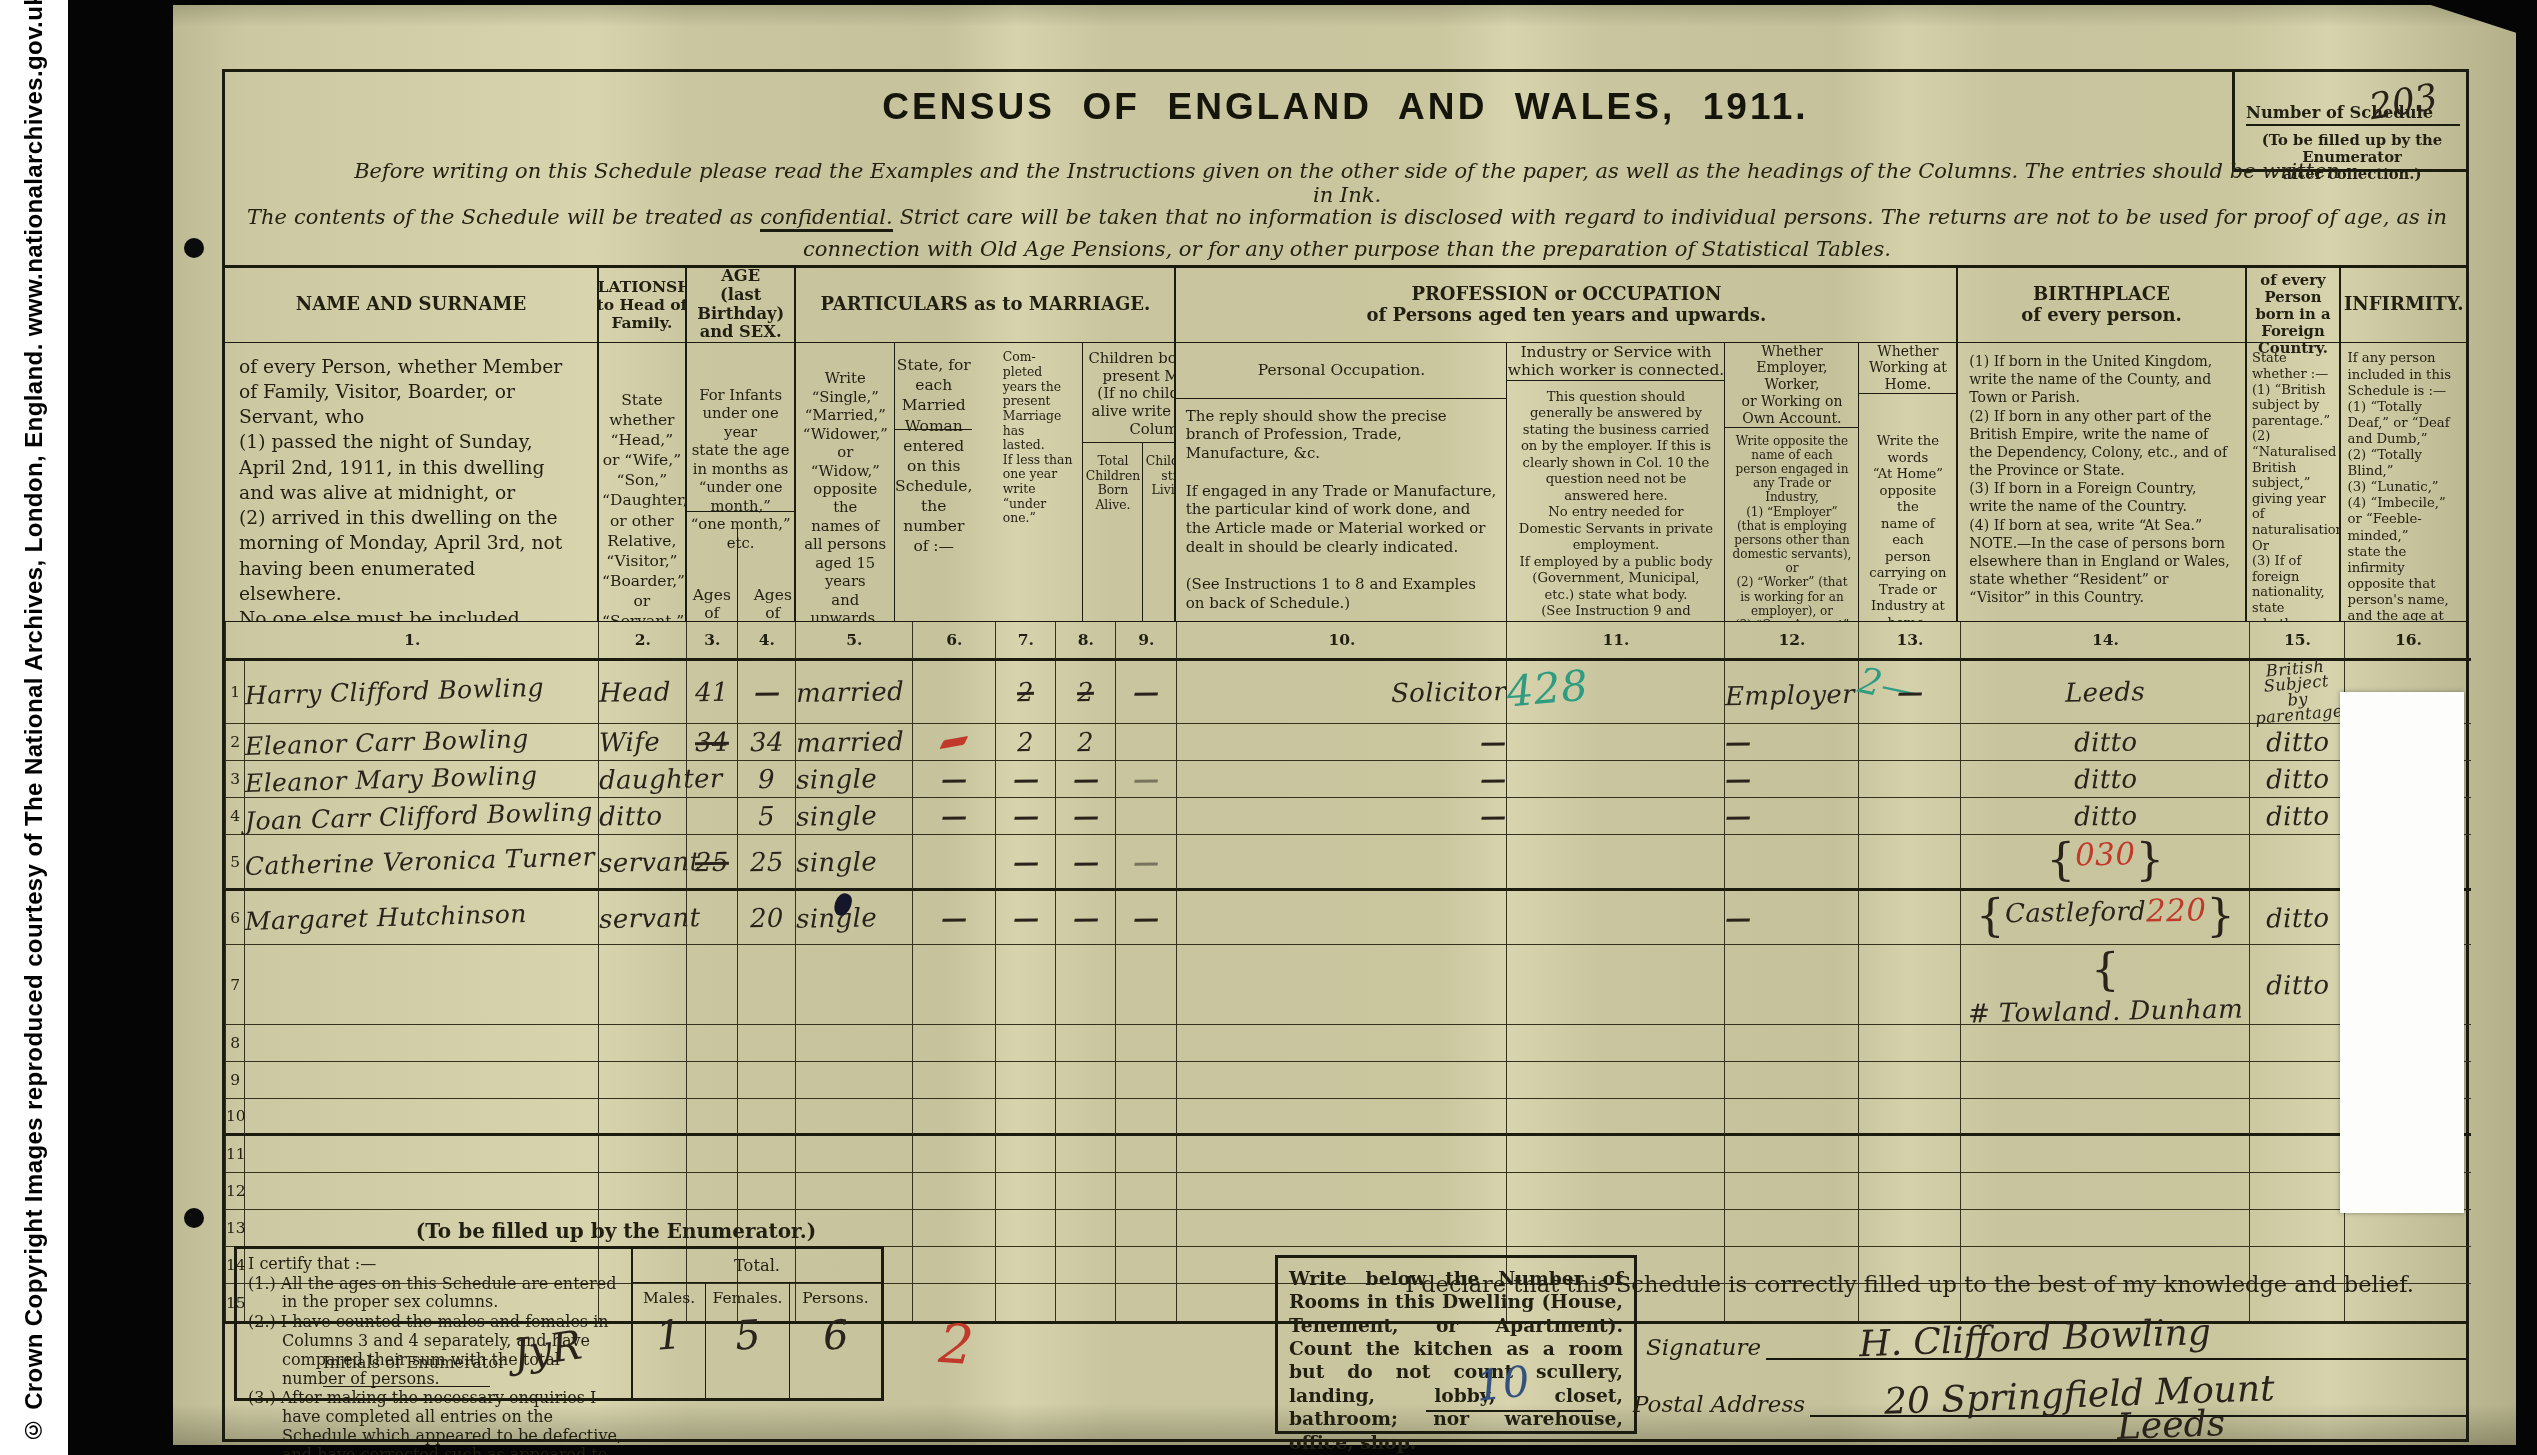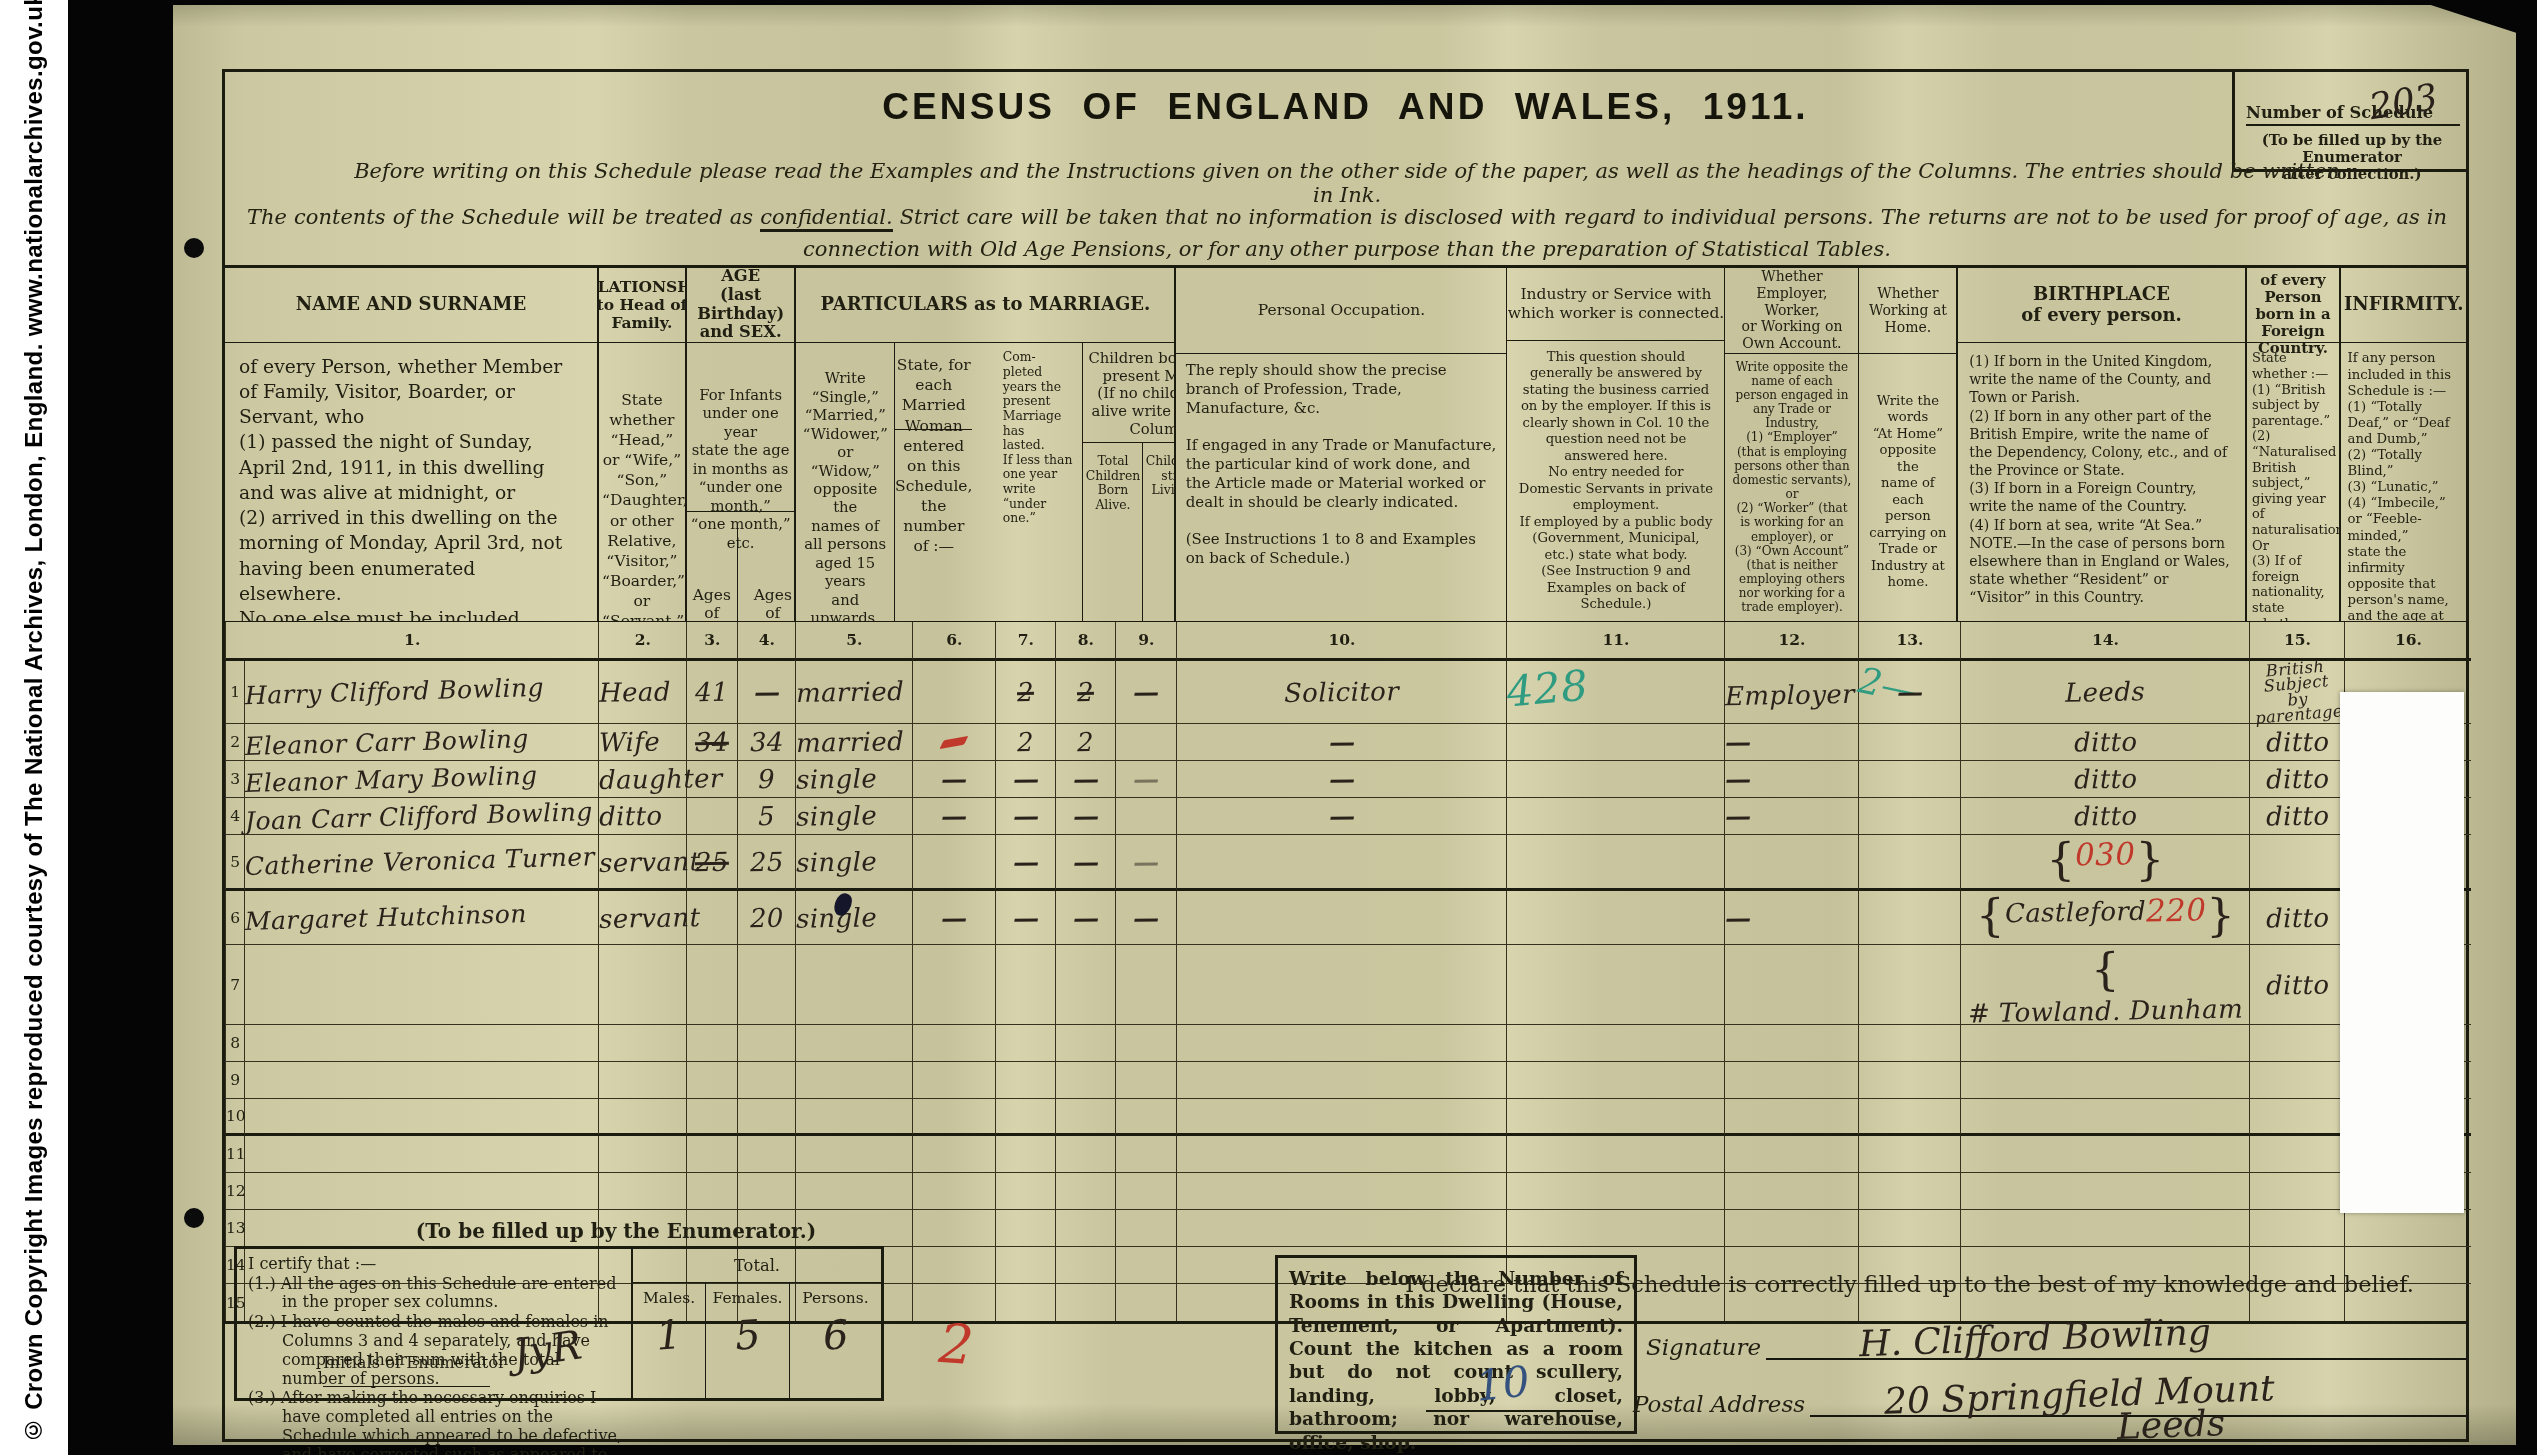--- a/index.html
+++ b/index.html
@@ -118,21 +118,21 @@
   td.rn{border-left:none;text-align:center;font-size:15.5px;color:#242313;}
   tr.numrow td{height:39px;text-align:center;font-weight:bold;font-size:15.5px;
                border-bottom:3.1px solid #1c1b10;}
   tr.h5 td{border-bottom:3.1px solid #1c1b10;}
   tr:last-child td{border-bottom:none;}
   td.c2,td.c3,td.c5,td.c10,td.c14,td.c15,td.c16{border-left-width:2.3px;border-left-color:#1c1b10;}
   td.c1{text-align:left;padding-left:11px;}
   td.c2{text-align:left;padding-left:6.2px;}
   td.c3,td.c4,td.c6,td.c7,td.c8,td.c9,td.c11,td.c13,td.c14,td.c15{text-align:center;}
   td.c5{text-align:left;padding-left:7.8px;}
-  td.c10{text-align:center;padding-left:14px;}
+  td.c10{text-align:right;padding-left:14px;}
   td.c12{text-align:left;padding-left:6.2px;white-space:nowrap;}
 
   .hw{display:inline-block;font-style:italic;font-size:26px;color:#29231b;
       letter-spacing:0.4px;transform:rotate(-1deg);line-height:1;}
   .name{transform:rotate(-1.6deg);font-size:25px;}
   .dash{font-weight:bold;}
   .fd{opacity:.5;}
   .st{text-decoration:line-through;text-decoration-thickness:2.7px;}
   .red{color:#c0392b;}
   .grn{color:#2f9b80;}
@@ -312,20 +312,22 @@
 who
 have
 Died.</div>
                   </div>
                 </div>
               </div>
             </div>
           </div>
         </div>
         <div class="grp g-prof">
+          <div class="gt">PROFESSION  or  OCCUPATION
+of Persons aged ten years and upwards.</div>
           <div class="gb">
             <div class="pcol p10">
               <div class="ph">Personal Occupation.</div>
               <div class="pb">The reply should show the precise branch of Profession, Trade, Manufacture, &amp;c.
 
 If engaged in any Trade or Manufacture, the particular kind of work done, and the Article made or Material worked or dealt in should be clearly indicated.
 
 (See Instructions 1 to 8 and Examples on back of Schedule.)</div>
             </div>
             <div class="pcol p11">

